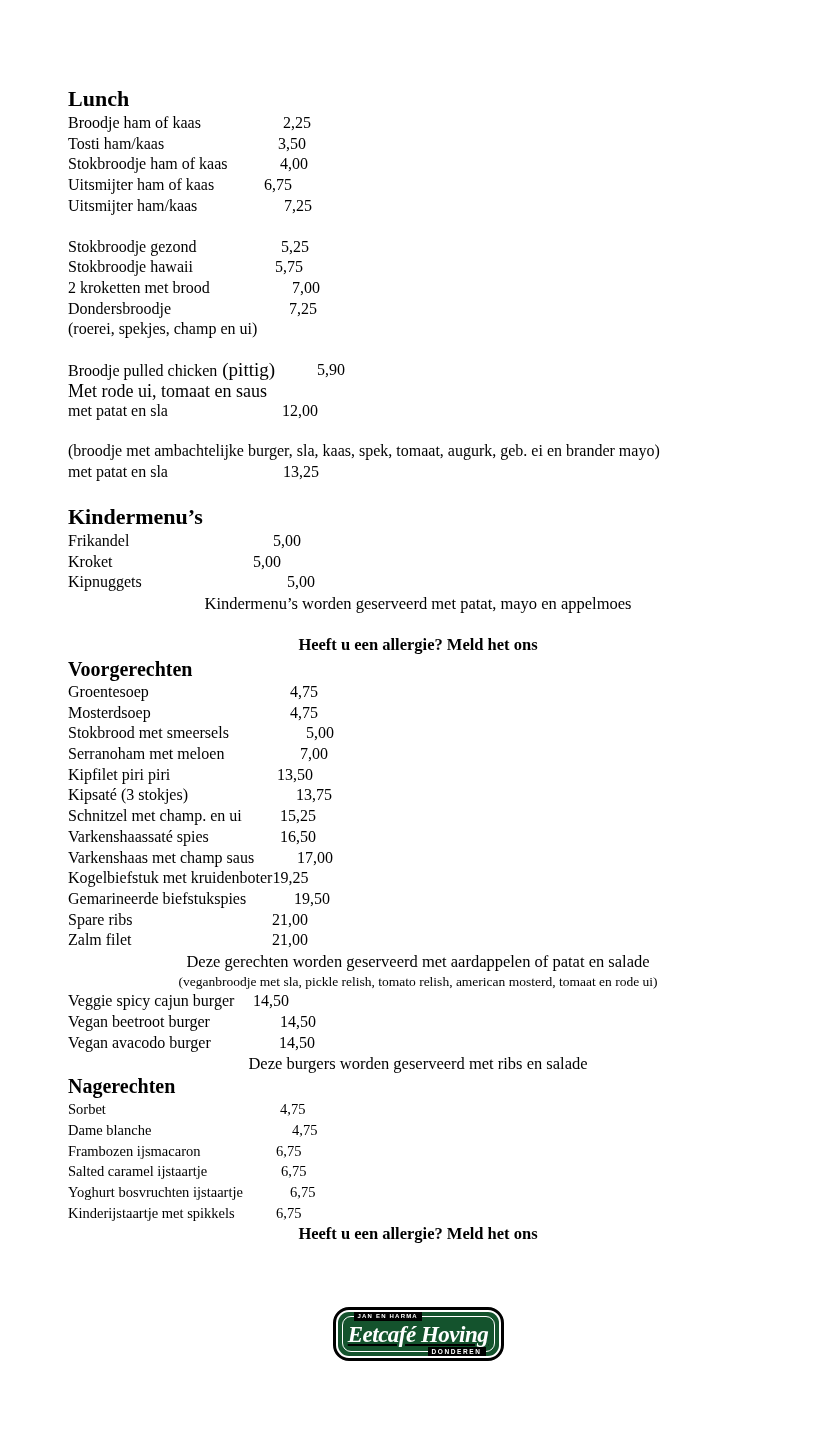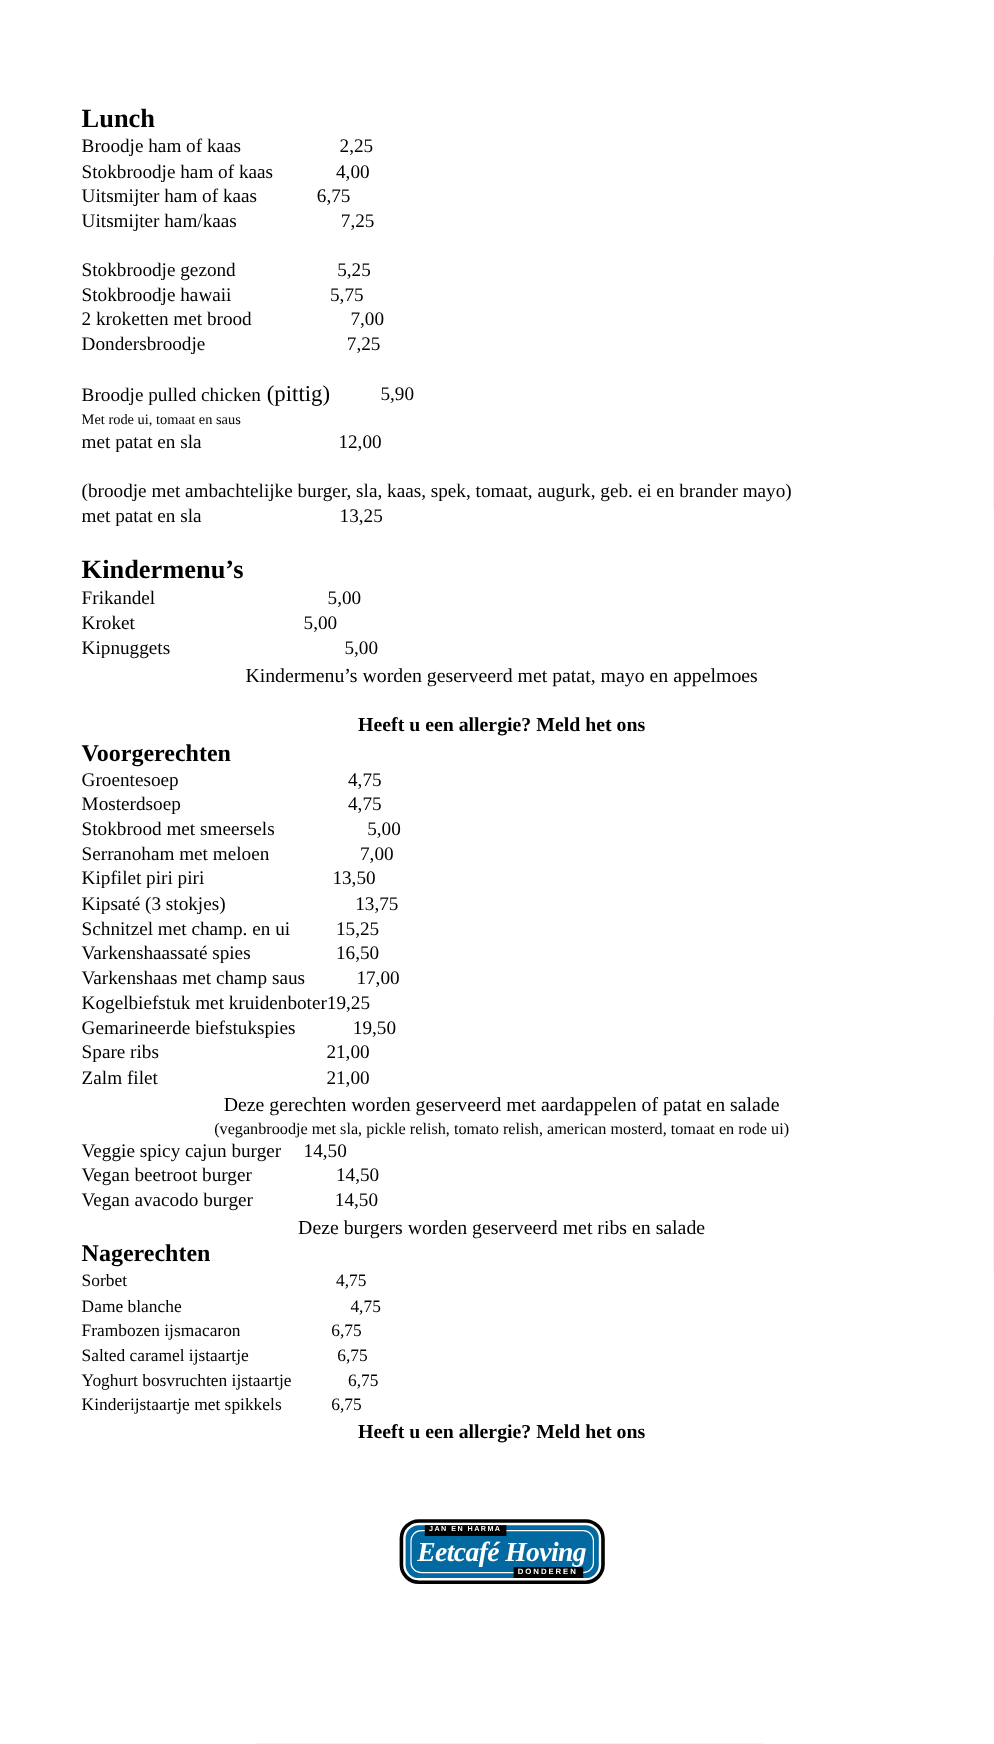--- a/index.html
+++ b/index.html
@@ -17,40 +17,40 @@
   .sections{width:100%;}
   section{display:block;}
   .sh{font-weight:bold;margin:0 0 1px 0;}
   .sh.lg{font-size:22px;line-height:27px;}
   .sh.md{font-size:20px;line-height:24px;}
   .row{position:relative;font-size:16px;line-height:20.7px;white-space:nowrap;}
   .row.sm{font-size:14.5px;}
   .pr.abs{position:absolute;top:0;}
   .sfx{font-size:19px;margin-left:5px;}
   .note{font-size:16px;line-height:20.7px;white-space:nowrap;}
-  .subnote{font-size:12px;line-height:19px;}
+  .subnote{font-size:18px;line-height:19px;}
   .desc{font-size:13.5px;line-height:19px;text-align:center;}
   .caption{font-size:16.5px;line-height:21px;text-align:center;}
   .allergy{font-size:16.5px;line-height:21px;font-weight:bold;text-align:center;}
   .sp{height:20px;}
   
   .logo{
     margin:63px auto 0 auto;
     width:161px;height:44px;
     border:3px solid #000;
     border-radius:16px;
     background:#fff;
     padding:2px;
   }
   .logo-inner{
     position:relative;
     width:100%;height:100%;
-    background:#0369a1;
+    background:#14532d;
     border-radius:11px;
-    display:flex;align-items:center;justify-content:center;
+    display:flex;align-items:center;justify-content:center;text-decoration:underline;
   }
   .logo-line{
     position:absolute;inset:4px;
     border:1.5px solid #fff;
     border-radius:9px;
     pointer-events:none;
   }
   .logo-top{
     position:absolute;top:0;left:16px;
     background:#000;padding:0 4px;
@@ -75,28 +75,30 @@
   }
 </style>
 </head>
 <body>
 
 <div class="page">
   <div class="sections">
       <section>
         <h2 class="sh lg">Lunch</h2>
         <div class="row"><span class="nm">Broodje ham of kaas</span><span class="pr abs" style="left: 215px;">2,25</span></div>
+        <div class="row"><span class="nm">Tosti ham/kaas</span><span class="pr abs" style="left: 210px;">3,50</span></div>
         <div class="row"><span class="nm">Stokbroodje ham of kaas</span><span class="pr abs" style="left: 212px;">4,00</span></div>
         <div class="row"><span class="nm">Uitsmijter ham of kaas</span><span class="pr abs" style="left: 196px;">6,75</span></div>
         <div class="row"><span class="nm">Uitsmijter ham/kaas</span><span class="pr abs" style="left: 216px;">7,25</span></div>
         <div class="sp"></div>
         <div class="row"><span class="nm">Stokbroodje gezond</span><span class="pr abs" style="left: 213px;">5,25</span></div>
         <div class="row"><span class="nm">Stokbroodje hawaii</span><span class="pr abs" style="left: 207px;">5,75</span></div>
         <div class="row"><span class="nm">2 kroketten met brood</span><span class="pr abs" style="left: 224px;">7,00</span></div>
         <div class="row"><span class="nm">Dondersbroodje</span><span class="pr abs" style="left: 221px;">7,25</span></div>
+        <div class="note">(roerei, spekjes, champ en ui)</div>
         <div class="sp"></div>
         <div class="row"><span class="nm">Broodje pulled chicken</span><span class="sfx">(pittig)</span><span class="pr abs" style="left: 249px;">5,90</span></div>
         <div class="subnote">Met rode ui, tomaat en saus</div>
         <div class="row"><span class="nm">met patat en sla</span><span class="pr abs" style="left: 214px;">12,00</span></div>
         <div class="sp"></div>
         <div class="note">(broodje met ambachtelijke burger, sla, kaas, spek, tomaat, augurk, geb. ei en brander mayo)</div>
         <div class="row"><span class="nm">met patat en sla</span><span class="pr abs" style="left: 215px;">13,25</span></div>
       </section>
       <section>
         <h2 class="sh lg" style="margin-top: 20px;">Kindermenu’s</h2>

